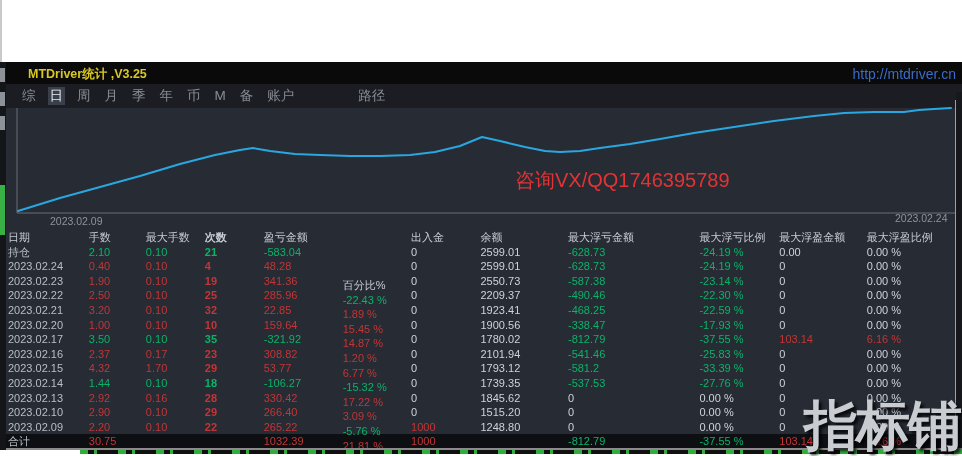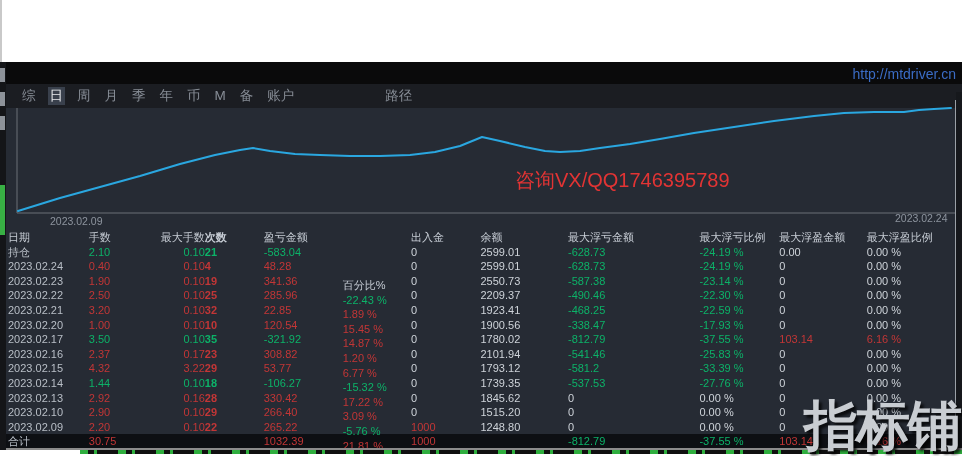--- a/index.html
+++ b/index.html
@@ -20,35 +20,35 @@
   #window { left:6px; top:62px; width:956px; height:388px; background:#262b34; }
 
   #titlebar { left:6px; top:62px; width:956px; height:22px; background:#0a0a0b; }
   #app-title { position:absolute; left:22px; top:4px; font-size:12.5px; font-weight:bold; color:#d8c724; }
   #app-url { position:absolute; right:6px; top:4px; font-size:14px; color:#3b6cc5; }
 
   #menubar { left:6px; top:84px; width:956px; height:24px; background:#1b1d22;
     display:flex; align-items:center; padding-left:14px; gap:10px; }
   .mi { color:#878d96; font-size:13.5px; line-height:18px; padding:0 2px; cursor:default; }
   .mi.sel { background:#39404c; color:#e8eaed; }
-  .mi.gap { margin-left:77px; }
+  .mi.gap { margin-left:50px; }
 
   
   #chart { left:6px; top:92px; width:956px; height:140px; }
   #chart svg { position:absolute; left:0; top:0; }
   #x-label-start { left:50px; top:215px; font-size:10.5px; color:#8d949e; }
   #x-label-end { left:895px; top:212px; font-size:10.5px; color:#8d949e; }
   #consult-watermark { left:515px; top:167px; font-size:20px; color:#e23434; white-space:nowrap; }
 
   
   #table { left:8px; top:230px; width:950px; }
   .trow { display:flex; height:14.6px; line-height:14.6px; font-size:11px; white-space:nowrap; }
   .trow.total { background:#0d0f13; box-shadow:-2px 0 0 #0d0f13, 4px 0 0 #0d0f13; }
   .cell { overflow:visible; }
-  .c0{width:85px;} .c1{width:60px;} .c2{width:62px;text-align:right;} .c3{width:62px;font-weight:bold;}
+  .c0{width:85px;} .c1{width:60px;} .c2{width:62px;} .c3{width:62px;font-weight:bold;}
   .c4{width:83px;} .c5{width:72px;margin-top:48px;} .c6{width:73px;} .c7{width:92px;}
   .c8{width:92px;} .c9{width:84px;margin-left:44px;} .c10{width:92px;} .c11{width:96px;}
   .h { color:#c6ccd4; }
   .d { color:#b9bfc7; }
   .r { color:#c23636; }
   .g { color:#0cb268; }
   .w { color:#ced3d9; }
 
   
   #win-bottom-border { left:6px; top:448px; width:956px; height:2px; background:#8b8b8b; }
@@ -74,20 +74,21 @@
 <div class="abs" id="left-sliver">
   <div class="sliver-seg" style="top:6px;height:14px;"></div>
   <div class="sliver-seg" style="top:30px;height:14px;"></div>
   <div class="sliver-seg" style="top:54px;height:14px;"></div>
   <div id="sliver-green"></div>
 </div>
 
 <div class="abs" id="window"></div>
 
 <div class="abs" id="titlebar">
+  <span id="app-title">MTDriver统计 ,V3.25</span>
   <span id="app-url">http://mtdriver.cn</span>
 </div>
 
 <div class="abs" id="menubar">
     <span class="mi">综</span>
     <span class="mi sel">日</span>
     <span class="mi">周</span>
     <span class="mi">月</span>
     <span class="mi">季</span>
     <span class="mi">年</span>
@@ -194,21 +195,21 @@
         <div class="cell c8 g">-468.25</div>
         <div class="cell c9 g">-22.59 %</div>
         <div class="cell c10 w">0</div>
         <div class="cell c11 w">0.00 %</div>
       </div>
       <div class="trow">
         <div class="cell c0 d">2023.02.20</div>
         <div class="cell c1 r">1.00</div>
         <div class="cell c2 r">0.10</div>
         <div class="cell c3 r">10</div>
-        <div class="cell c4 r">120.54</div>
+        <div class="cell c4 r">159.64</div>
         <div class="cell c5 r">6.77 %</div>
         <div class="cell c6 w">0</div>
         <div class="cell c7 w">1900.56</div>
         <div class="cell c8 g">-338.47</div>
         <div class="cell c9 g">-17.93 %</div>
         <div class="cell c10 w">0</div>
         <div class="cell c11 w">0.00 %</div>
       </div>
       <div class="trow">
         <div class="cell c0 d">2023.02.17</div>
@@ -234,21 +235,21 @@
         <div class="cell c6 w">0</div>
         <div class="cell c7 w">2101.94</div>
         <div class="cell c8 g">-541.46</div>
         <div class="cell c9 g">-25.83 %</div>
         <div class="cell c10 w">0</div>
         <div class="cell c11 w">0.00 %</div>
       </div>
       <div class="trow">
         <div class="cell c0 d">2023.02.15</div>
         <div class="cell c1 r">4.32</div>
-        <div class="cell c2 r">3.22</div>
+        <div class="cell c2 r">1.70</div>
         <div class="cell c3 r">29</div>
         <div class="cell c4 r">53.77</div>
         <div class="cell c5 r">3.09 %</div>
         <div class="cell c6 w">0</div>
         <div class="cell c7 w">1793.12</div>
         <div class="cell c8 g">-581.2</div>
         <div class="cell c9 g">-33.39 %</div>
         <div class="cell c10 w">0</div>
         <div class="cell c11 w">0.00 %</div>
       </div>

